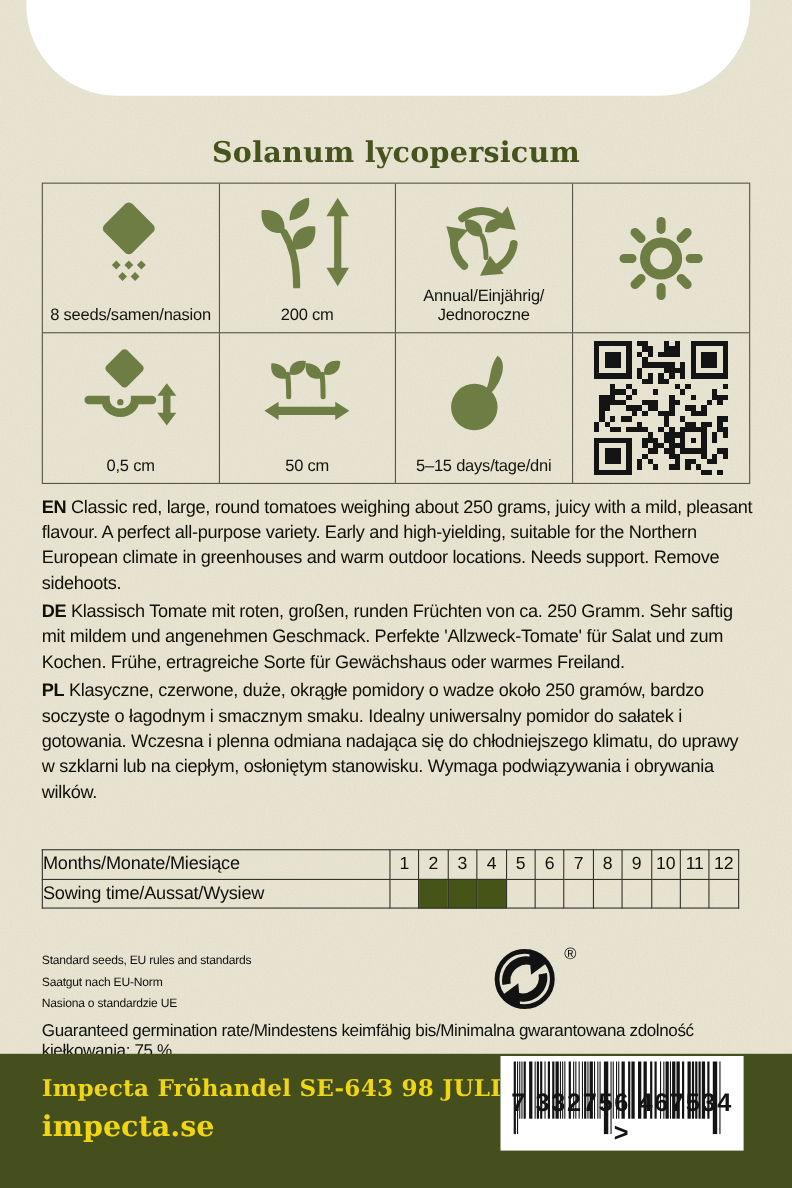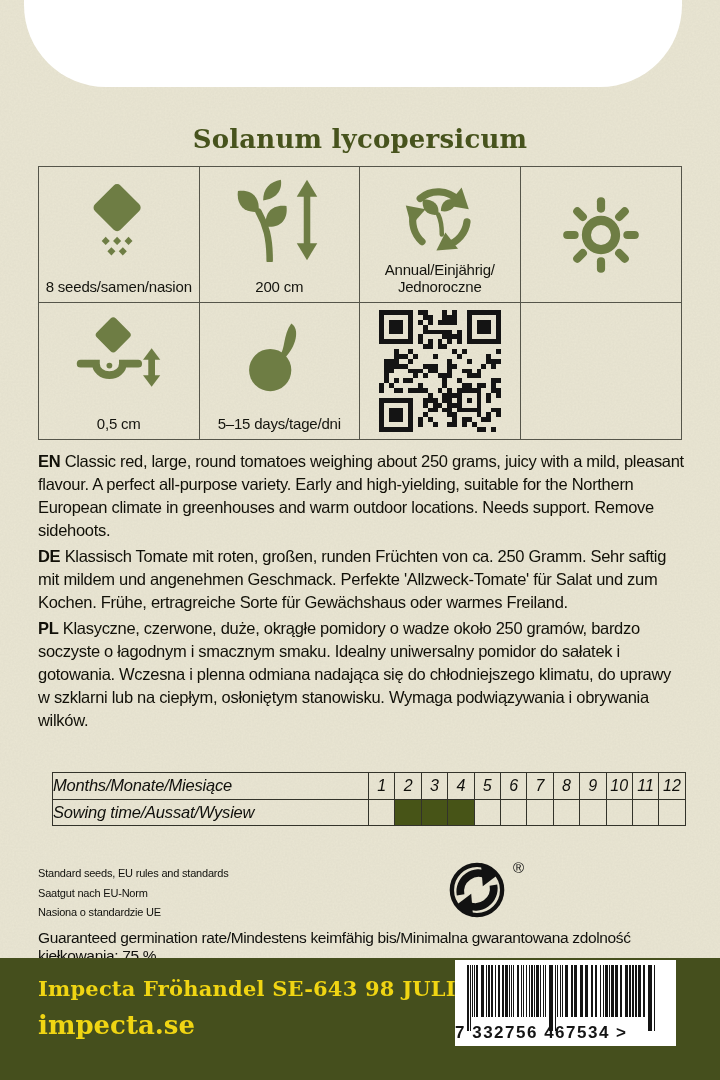--- a/index.html
+++ b/index.html
@@ -29,42 +29,42 @@
   .icon-label{position:relative;font-size:15px;line-height:16.5px;color:#14140e;
     text-align:center;white-space:pre-line;letter-spacing:-0.2px;}
   .olive{fill:#6e7d44;}
   .olive-stroke{stroke:#6e7d44;fill:none;}
 
   .desc{position:absolute;left:38px;top:450px;width:648px;color:#111008;
     font-size:16.5px;line-height:23px;letter-spacing:-0.3px;}
   .desc p{margin:0 0 3px 0;}
   .desc b{font-weight:bold;}
 
-  .calendar{position:absolute;left:52px;top:772px;border-collapse:collapse;font-style:italic;}
+  .calendar{position:absolute;left:38px;top:772px;border-collapse:collapse;}
   .calendar td{border:1.6px solid #33332a;height:25.5px;padding:0;color:#10100c;}
   .cal-label{width:315px;font-size:16.5px;padding-left:6px;letter-spacing:-0.2px;}
   .mcell{width:25.4px;min-width:25.4px;text-align:center;font-size:16px;}
 
   .standards{position:absolute;left:38px;top:864px;font-size:11px;line-height:19.5px;
     color:#10100c;letter-spacing:-0.2px;}
   .green-dot{position:absolute;left:448px;top:861px;width:76px;height:62px;}
   .green-dot .rmark{position:absolute;right:0;top:-2px;font-size:15px;color:#121212;}
 
   .germ{position:absolute;left:38px;top:929px;width:650px;font-size:15.5px;
     color:#10100c;letter-spacing:-0.35px;}
 
   .footer{position:absolute;left:0;right:0;top:958px;height:122px;background:#454f1d;}
   .addr{position:absolute;left:38px;top:18px;font-family:"DejaVu Serif","Liberation Serif",serif;
     font-weight:bold;font-size:21px;color:#f0d513;letter-spacing:0.2px;}
   .web{position:absolute;left:38px;top:52px;font-family:"DejaVu Serif","Liberation Serif",serif;
     font-weight:bold;font-size:26px;color:#f0d513;}
   .barcode-box{position:absolute;left:455px;top:2px;width:221px;height:86px;background:#ffffff;}
   .bars{position:absolute;left:12px;top:5px;height:66px;display:flex;align-items:flex-start;}
   .bar{background:#141414;}
-  .digits{position:absolute;left:0;right:0;bottom:3px;font-size:17px;
+  .digits{position:absolute;left:0;right:0;bottom:3px;text-align:center;font-size:23px;
     font-weight:bold;color:#141414;letter-spacing:1.5px;font-family:"Liberation Sans",sans-serif;}
 </style>
 </head>
 <body>
 
 <div class="page">
 
   <svg class="texture" width="720" height="1080">
     <filter id="grain">
       <feTurbulence type="fractalNoise" baseFrequency="0.55" numOctaves="2" seed="7" stitchTiles="stitch"></feTurbulence>
@@ -153,20 +153,40 @@
             <path class="olive-stroke" d="M10 48 H26 A14 12 0 0 0 54 48 H70" stroke-width="8" stroke-linecap="round"></path>
             <circle class="olive" cx="40" cy="50" r="3"></circle>
             <path class="olive-stroke" d="M84 42 V62" stroke-width="7"></path>
             <polygon class="olive" points="84,32 75,44 93,44"></polygon>
             <polygon class="olive" points="84,72 75,60 93,60"></polygon>
           </svg>
         </div>
         <div class="icon-label">0,5 cm</div>
       </div>
 
+      <div class="gcell">
+        <div class="icon-wrap">
+          <svg width="92" height="66" viewBox="0 0 100 70">
+            <g transform="translate(32,14)">
+              <path class="olive-stroke" d="M0 26 C0 16 0 12 -1 4" stroke-width="5" stroke-linecap="round"></path>
+              <path class="olive" d="M-2 8 C-12 10 -19 4 -17 -7 C-6 -7 0 0 -2 8 Z"></path>
+              <path class="olive" d="M1 4 C9 6 17 2 17 -9 C6 -11 0 -5 1 4 Z"></path>
+            </g>
+            <g transform="translate(66,14)">
+              <path class="olive-stroke" d="M0 26 C0 16 0 12 -1 4" stroke-width="5" stroke-linecap="round"></path>
+              <path class="olive" d="M-2 8 C-12 10 -19 4 -17 -7 C-6 -7 0 0 -2 8 Z"></path>
+              <path class="olive" d="M1 4 C9 6 17 2 17 -9 C6 -11 0 -5 1 4 Z"></path>
+            </g>
+            <path class="olive-stroke" d="M20 54 H80" stroke-width="8"></path>
+            <polygon class="olive" points="8,54 22,45 22,63"></polygon>
+            <polygon class="olive" points="92,54 78,45 78,63"></polygon>
+          </svg>
+        </div>
+        <div class="icon-label">50 cm</div>
+      </div>
 
       <div class="gcell">
         <div class="icon-wrap">
           <svg width="88" height="80" viewBox="0 0 100 90">
             <circle class="olive" cx="40" cy="61" r="24"></circle>
             <path class="olive" d="M50 46 C58 36 54 22 64 8 C74 14 70 34 56 48 C53 51 51 49 50 46 Z"></path>
           </svg>
         </div>
         <div class="icon-label">5–15 days/tage/dni</div>
       </div>

